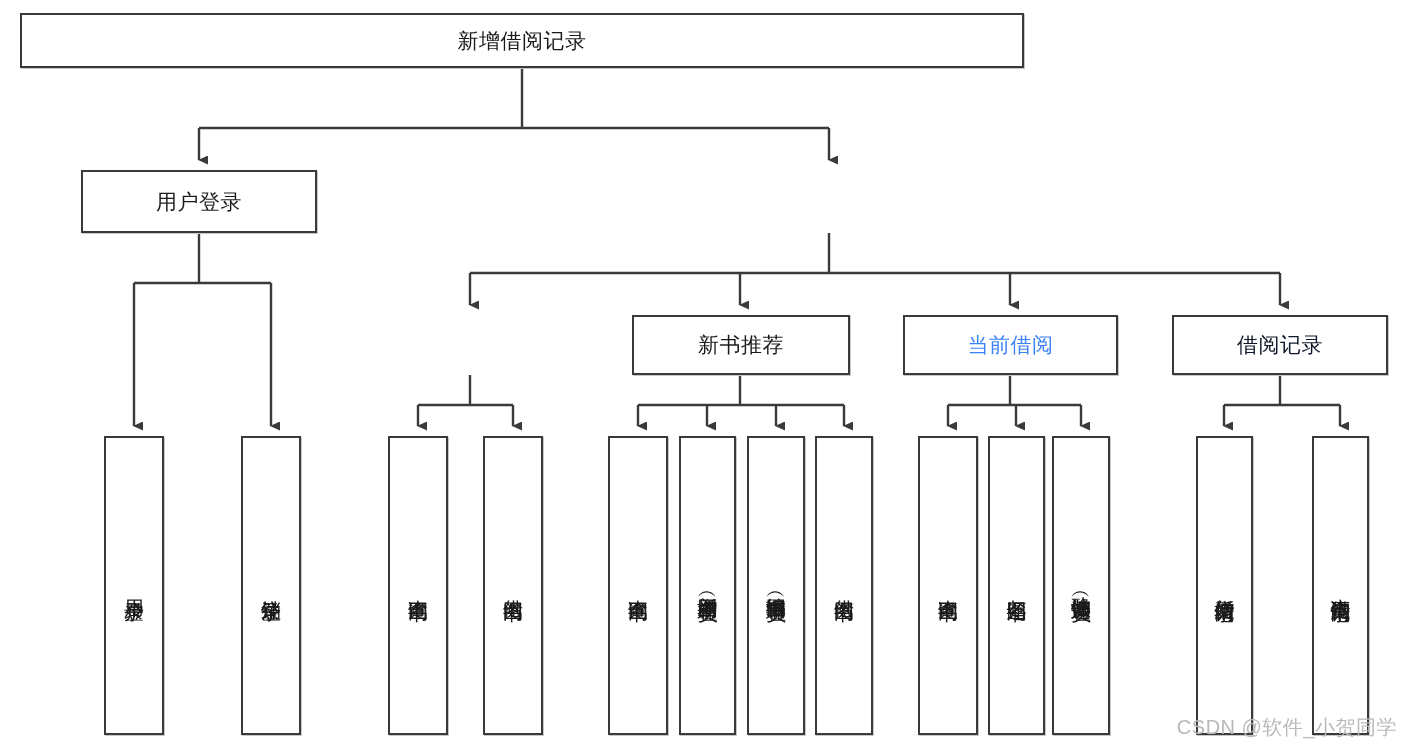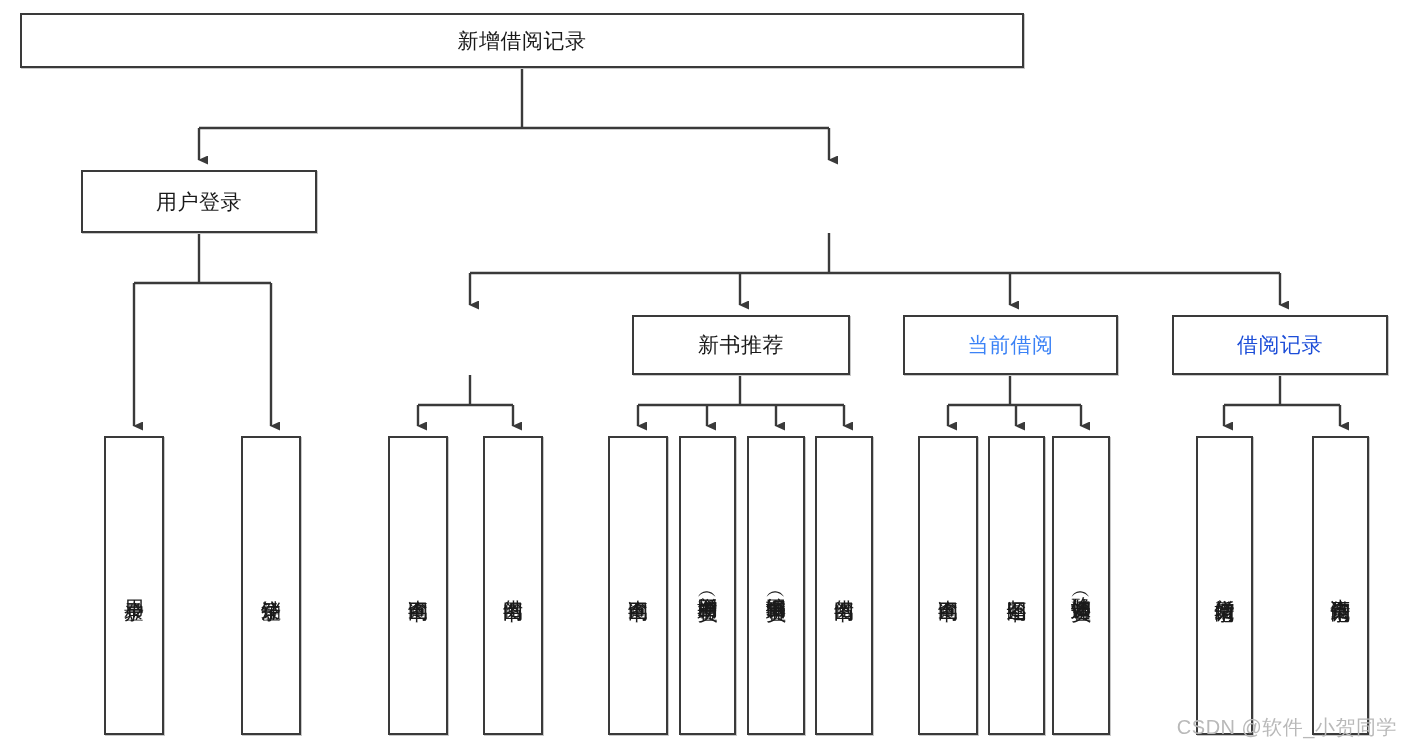--- a/index.html
+++ b/index.html
@@ -129,21 +129,21 @@
   <div class="node horizontal" style="left: 81px; top: 170px; width: 236px; height: 63px; border-color: rgb(58, 58, 58); background: rgb(255, 255, 255); color: rgb(26, 26, 26);">
     <span class="nlabel">用户登录</span>
   </div>
 
   <div class="node horizontal" style="left: 632px; top: 315px; width: 218px; height: 60px; border-color: rgb(58, 58, 58); background: rgb(255, 255, 255); color: rgb(26, 26, 26);">
     <span class="nlabel">新书推荐</span>
   </div>
   <div class="node horizontal" style="left: 903px; top: 315px; width: 215px; height: 60px; border-color: rgb(58, 58, 58); background: rgb(255, 255, 255); color: #3b82f6;">
     <span class="nlabel">当前借阅</span>
   </div>
-  <div class="node horizontal" style="left: 1172px; top: 315px; width: 216px; height: 60px; border-color: rgb(58, 58, 58); background: rgb(255, 255, 255); color: #1d4ed8;">
+  <div class="node horizontal" style="left: 1172px; top: 315px; width: 216px; height: 60px; border-color: rgb(58, 58, 58); background: rgb(255, 255, 255); color: #0f172a;">
     <span class="nlabel">借阅记录</span>
   </div>
 
   <div class="node vertical" style="left: 104px; top: 436px; width: 60px; height: 299px; border-color: rgb(58, 58, 58); background: rgb(255, 255, 255); color: rgb(26, 26, 26);">
     <span class="nlabel">用户登录</span>
   </div>
   <div class="node vertical" style="left: 241px; top: 436px; width: 60px; height: 299px; border-color: rgb(58, 58, 58); background: rgb(255, 255, 255); color: rgb(26, 26, 26);">
     <span class="nlabel">注销登录</span>
   </div>
   <div class="node vertical" style="left: 388px; top: 436px; width: 60px; height: 299px; border-color: rgb(58, 58, 58); background: rgb(255, 255, 255); color: rgb(26, 26, 26);">

